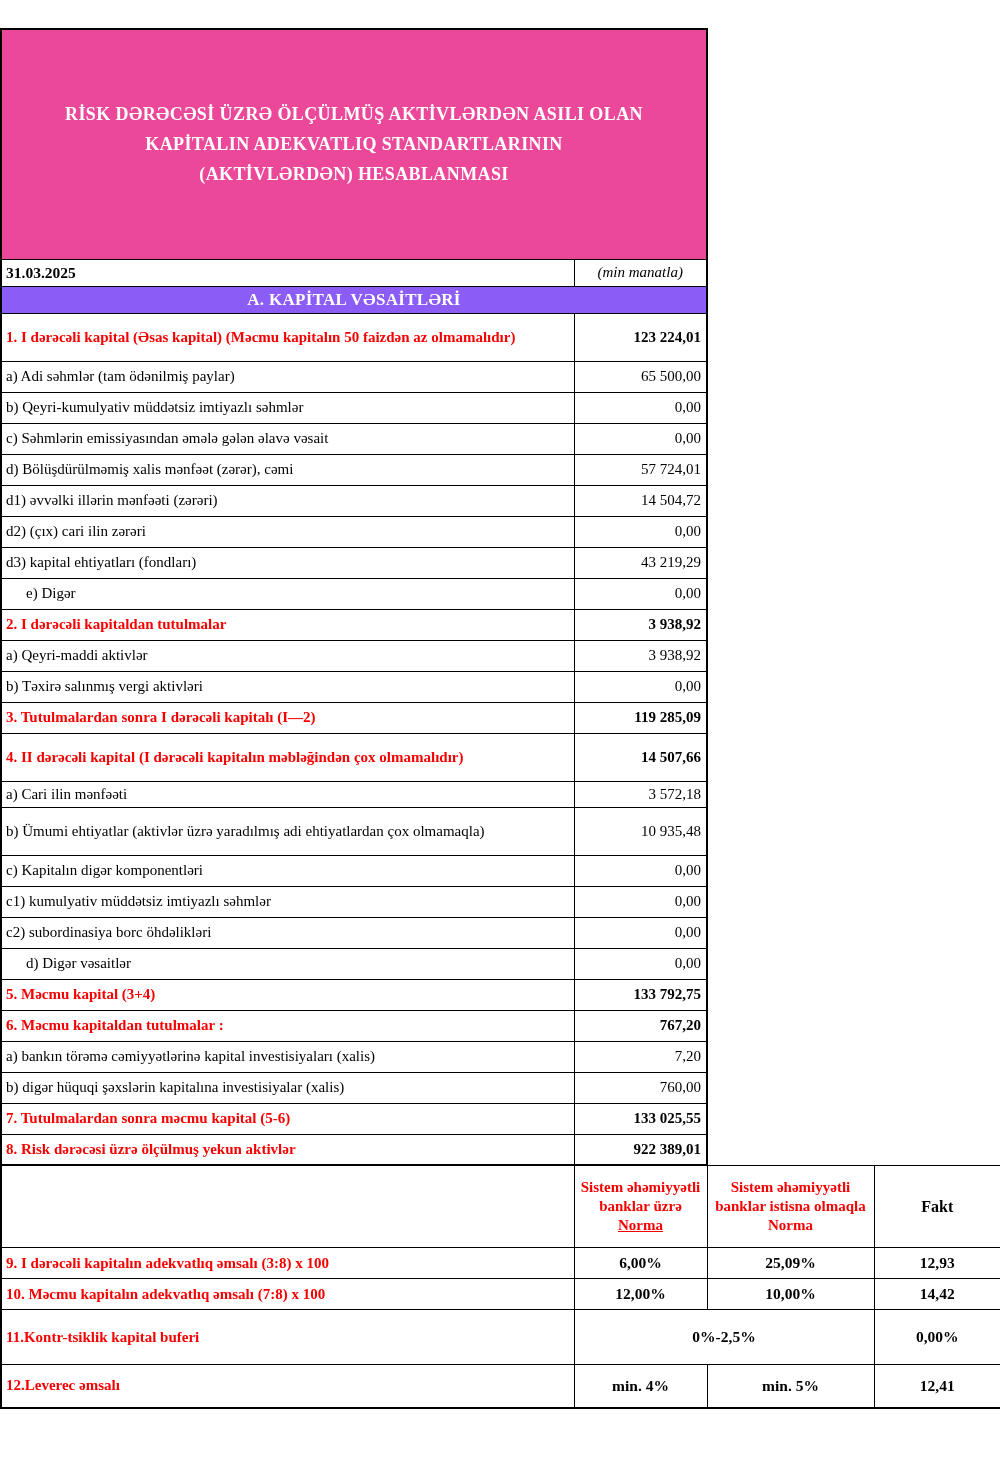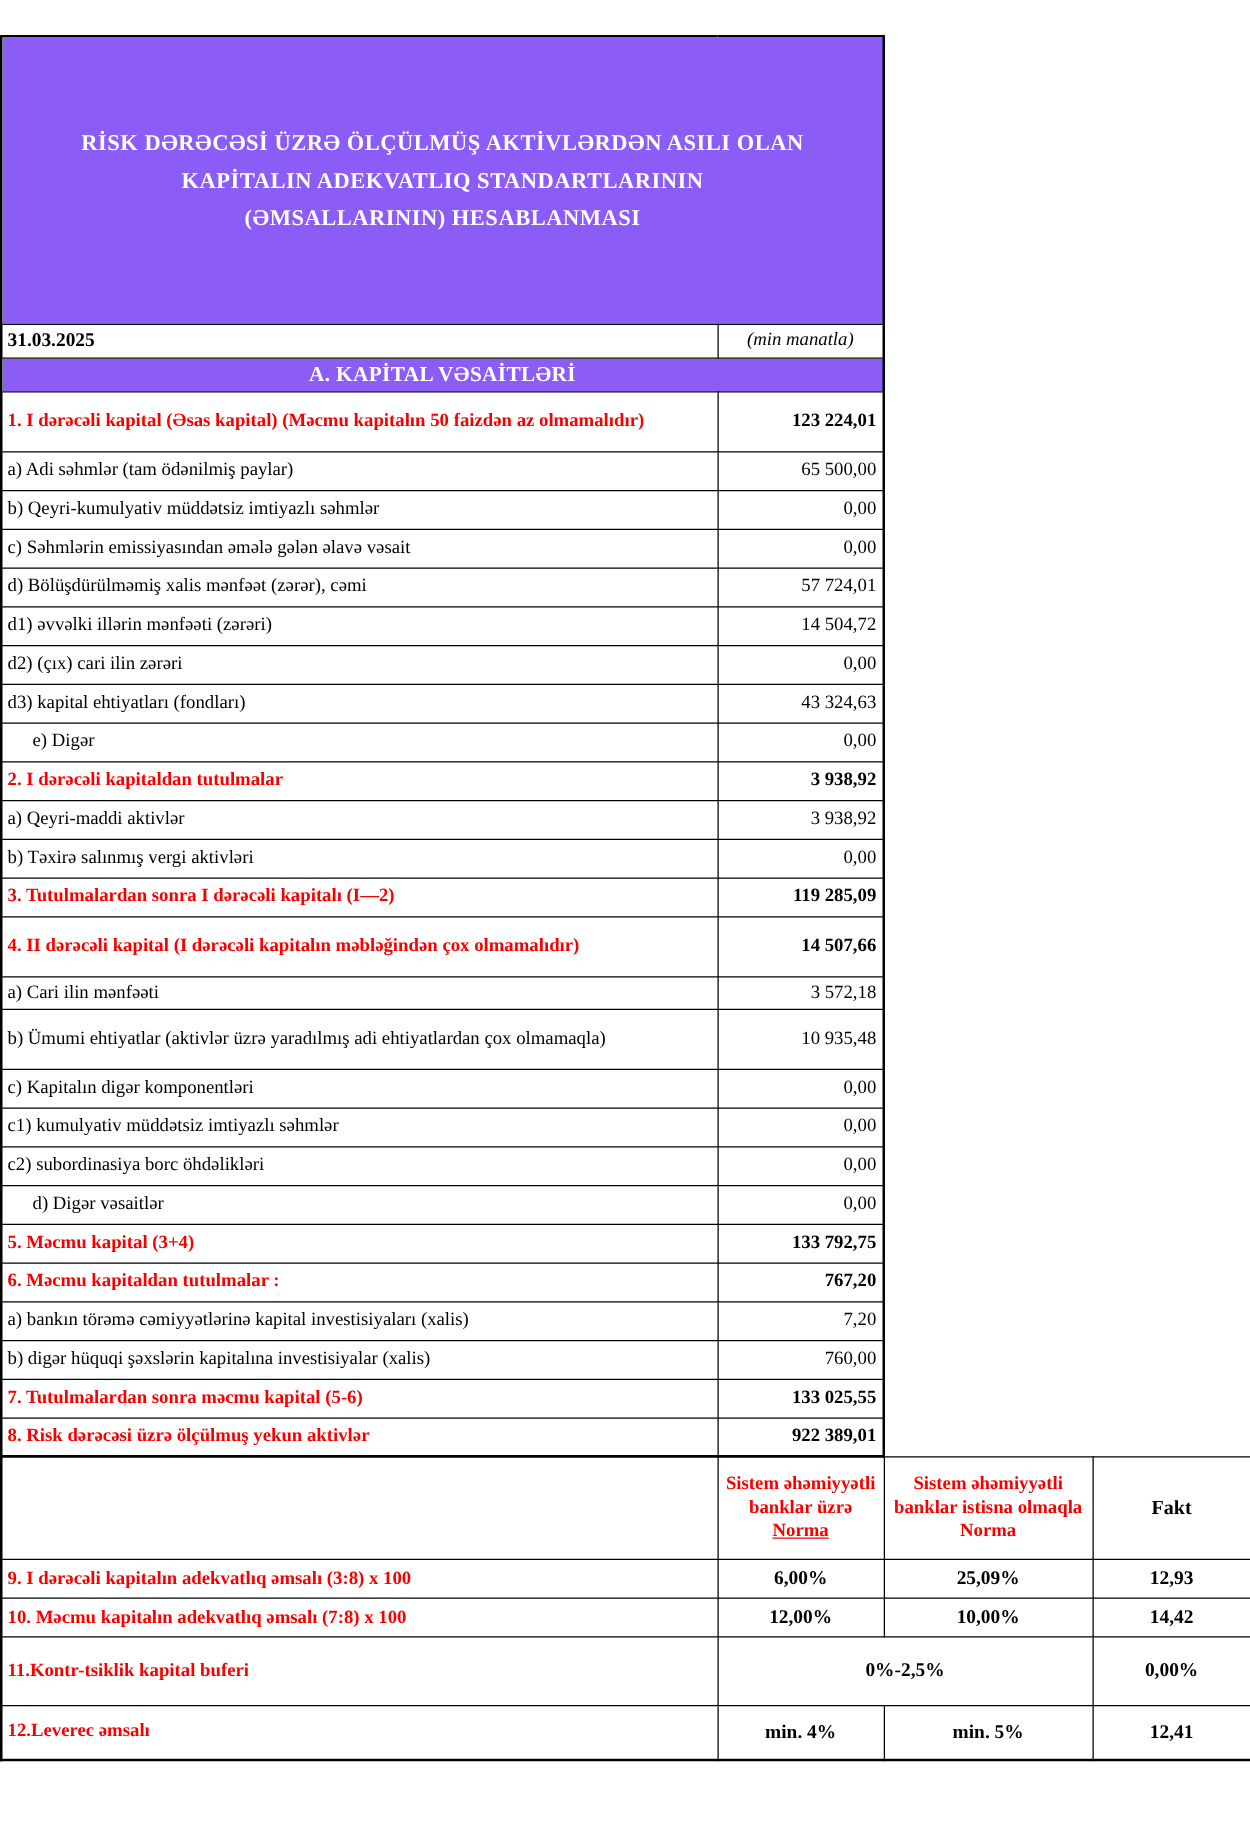--- a/index.html
+++ b/index.html
@@ -5,21 +5,21 @@
   html,body{margin:0;padding:0;background:#ffffff;}
   body{width:1000px;height:1465px;font-family:"Liberation Serif",serif;color:#000;}
   .page{padding-top:28px;}
   table{border-collapse:collapse;table-layout:fixed;}
   #top-table{width:706px;border:2px solid #000;}
   #bottom-table{width:1000px;border:2px solid #000;border-top:1px solid #000;margin-top:-1px;}
   td{border:1px solid #000;font-size:15px;padding:1px 4px;vertical-align:middle;overflow:hidden;}
   tr{height:31px;}
   tr.tall{height:48px;}
   tr.title-row{height:230px;}
-  .title-cell{background:#8b5cf6;color:#fff;text-align:center;}
+  .title-cell{background:#ec4899;color:#fff;text-align:center;}
   .title-line{font-weight:bold;font-size:18px;line-height:30px;letter-spacing:.4px;}
   .date-cell{font-weight:bold;font-size:15.5px;margin-left:24px;}
   .unit-cell{font-style:italic;text-align:center;font-size:15px;border-radius:11px;}
   tr.section-row{height:27px;}
   .section-cell{background:#8b5cf6;color:#fff;font-weight:bold;text-align:center;font-size:17px;letter-spacing:.3px;}
   .label{padding-left:4px;}
   .value{text-align:right;padding-right:5px;}
   tr.em .label{color:#f70000;font-weight:bold;}
   tr.em .value{font-weight:bold;}
   .indent{padding-left:24px;}
@@ -40,21 +40,21 @@
     <colgroup>
         <col style="width:573px">
         <col style="width:133px">
       </colgroup>
 
     <tbody>
         <tr class="title-row">
       <td class="title-cell" colspan="2">
         <div class="title-line">RİSK DƏRƏCƏSİ ÜZRƏ ÖLÇÜLMÜŞ AKTİVLƏRDƏN ASILI OLAN</div>
         <div class="title-line">KAPİTALIN ADEKVATLIQ STANDARTLARININ</div>
-        <div class="title-line">(ƏMSALLARININ) HESABLANMASI</div>
+        <div class="title-line">(AKTİVLƏRDƏN) HESABLANMASI</div>
       </td>
     </tr>
 
     <tr style="height:27px;">
       <td class="date-cell">31.03.2025</td>
       <td class="unit-cell">(min manatla)</td>
     </tr>
 
     <tr class="section-row">
       <td class="section-cell" colspan="2">A. KAPİTAL VƏSAİTLƏRİ</td>
@@ -83,21 +83,21 @@
     <tr>
       <td class="label">d1) əvvəlki illərin mənfəəti (zərəri)</td>
       <td class="value">14 504,72</td>
     </tr>
     <tr>
       <td class="label">d2) (çıx) cari ilin zərəri</td>
       <td class="value">0,00</td>
     </tr>
     <tr>
       <td class="label">d3) kapital ehtiyatları (fondları)</td>
-      <td class="value">43 324,63</td>
+      <td class="value">43 219,29</td>
     </tr>
     <tr>
       <td class="label indent">e) Digər</td>
       <td class="value">0,00</td>
     </tr>
     <tr class="em">
       <td class="label">2. I dərəcəli kapitaldan  tutulmalar</td>
       <td class="value">3 938,92</td>
     </tr>
     <tr>

